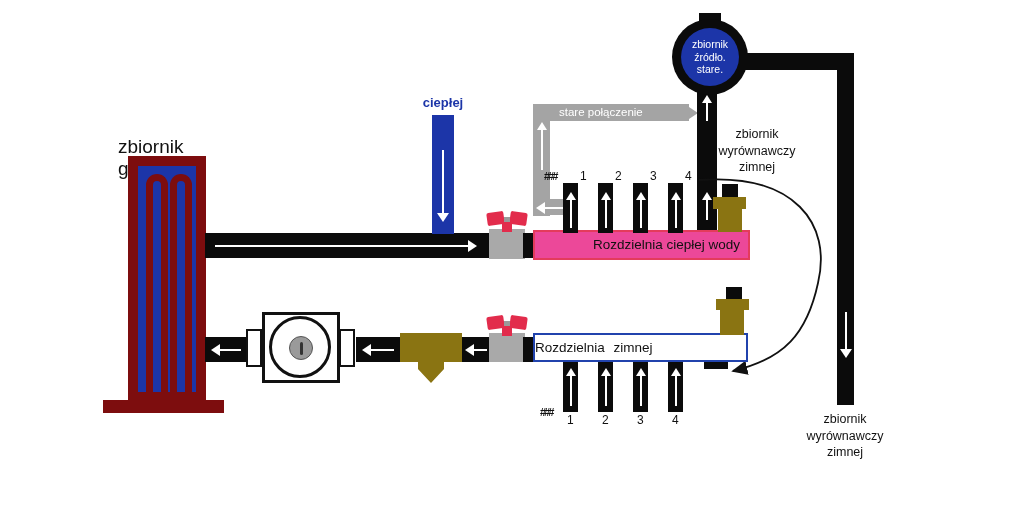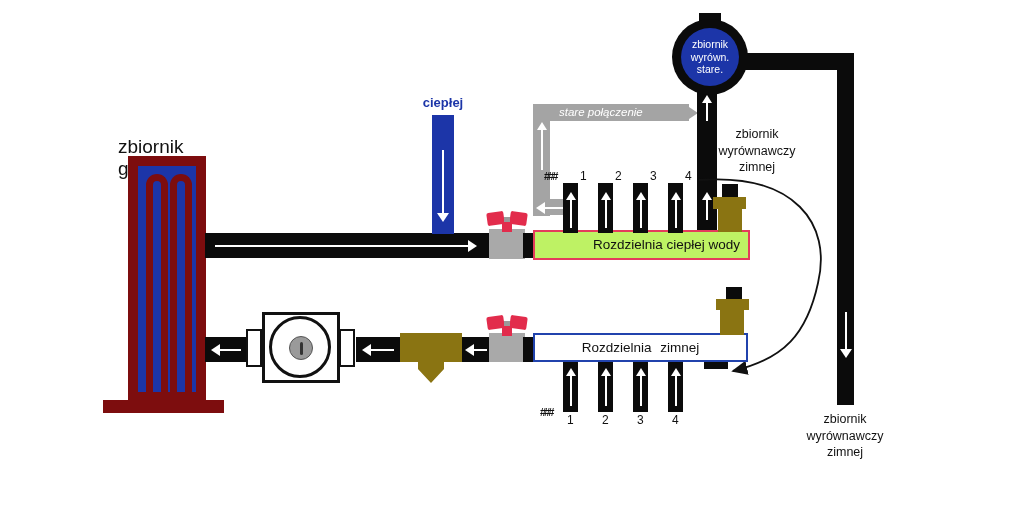--- a/index.html
+++ b/index.html
@@ -66,40 +66,40 @@
 
   <div class="vbody" style="left:489px;top:229px;width:36px;height:30px;"></div>
   <div class="pipe" style="left:523px;top:233px;width:10px;height:25px;"></div>
   <div class="handle" style="left:487px;top:212px;">
     <div class="wing wl"></div>
       <div class="wing wr"></div>
     <div class="nub"></div>
       <div class="stem"></div>
   </div>
 
-  <div class="gpipe" style="left:533px;top:104px;width:156px;height:17px;font-style:italic;">
+  <div class="gpipe" style="left:533px;top:104px;width:156px;height:17px;">
     <div class="lbl" style="left:26px;top:0;width:104px;font-size:11.5px;line-height:17px;color:#fff;">stare połączenie</div>
   </div>
   <div class="ar r gray" style="left:666px;top:105px;width:32px;height:15px;"></div>
   <div class="gpipe" style="left:533px;top:104px;width:17px;height:112px;"></div>
   <div class="ar u" style="left:534px;top:122px;width:15px;height:48px;"></div>
   <div class="gpipe" style="left:533px;top:199px;width:35px;height:16px;"></div>
   <div class="ar l" style="left:536px;top:203px;width:28px;height:9px;"></div>
 
   <div class="pipe" style="left:697px;top:91px;width:20px;height:142px;"></div>
   <div class="ar u" style="left:700px;top:95px;width:14px;height:26px;"></div>
   <div class="ar u" style="left:700px;top:192px;width:14px;height:28px;"></div>
 
   <div class="pipe" style="left:699px;top:13px;width:22px;height:8px;"></div>
   <div class="abs" style="left:672px;top:19px;width:76px;height:76px;background:#0b0b0b;border-radius:50%;">
     <div class="abs" style="left:9px;top:9px;width:58px;height:58px;background:#1c35a8;border-radius:50%;
                 display:flex;flex-direction:column;align-items:center;justify-content:center;
                 color:#fff;font-size:10.5px;line-height:12.5px;text-align:center;">
       <span>zbiornik</span>
-      <span>wyrówn.</span>
+      <span>źródło.</span>
       <span>stare.</span>
     </div>
   </div>
 
   <div class="pipe" style="left:740px;top:53px;width:114px;height:17px;"></div>
   <div class="pipe" style="left:837px;top:53px;width:17px;height:352px;"></div>
   <div class="ar d" style="left:839px;top:312px;width:13px;height:46px;"></div>
   <div class="lbl center" style="left:793px;top:411px;width:104px;font-size:12.5px;line-height:16.5px;">
     <div>zbiornik</div>
     <div>wyrównawczy</div>
@@ -113,21 +113,21 @@
   </div>
   <svg class="abs" width="1024" height="512" style="left:0;top:0;pointer-events:none;">
     <defs>
       <marker id="ah" markerWidth="10" markerHeight="10" refX="8" refY="4" orient="auto">
         <path d="M0,0 L9,4 L0,8 z" fill="#111"></path>
       </marker>
     </defs>
     <path d="M 699 180 C 795 173, 832 224, 818 283 C 807 334, 784 359, 733 371" stroke="#111" stroke-width="1.8" fill="none" marker-end="url(#ah)"></path>
   </svg>
 
-  <div class="abs" style="left:533px;top:230px;width:217px;height:30px;background:#bef264;border:2px solid #e43b5c;box-sizing:border-box;">
+  <div class="abs" style="left:533px;top:230px;width:217px;height:30px;background:#ec4899;border:2px solid #e43b5c;box-sizing:border-box;">
     <div class="lbl" style="right:8px;top:0;width:200px;text-align:right;font-size:13.5px;line-height:26px;">Rozdzielnia ciepłej wody</div>
   </div>
 
   <div class="pipe" style="left:563px;top:183px;width:15px;height:50px;"></div>
   <div class="pipe" style="left:598px;top:183px;width:15px;height:50px;"></div>
   <div class="pipe" style="left:633px;top:183px;width:15px;height:50px;"></div>
   <div class="pipe" style="left:668px;top:183px;width:15px;height:50px;"></div>
   <div class="ar u" style="left:565px;top:192px;width:11px;height:36px;"></div>
   <div class="ar u" style="left:600px;top:192px;width:11px;height:36px;"></div>
   <div class="ar u" style="left:635px;top:192px;width:11px;height:36px;"></div>
@@ -136,21 +136,21 @@
   <span class="num" style="left:580px;top:169px;">1</span>
   <span class="num" style="left:615px;top:169px;">2</span>
   <span class="num" style="left:650px;top:169px;">3</span>
   <span class="num" style="left:685px;top:169px;">4</span>
 
   <div class="ocap" style="left:722px;top:184px;width:16px;height:14px;"></div>
   <div class="oflange" style="left:713px;top:197px;width:33px;height:12px;"></div>
   <div class="obody" style="left:718px;top:209px;width:24px;height:23px;"></div>
 
   <div class="abs" style="left:533px;top:333px;width:215px;height:29px;background:#fff;border:2px solid #2143ad;box-sizing:border-box;">
-    <div class="lbl" style="left:0;top:0;width:100%;text-align:center;font-size:13.5px;line-height:25px;word-spacing:5px;">Rozdzielnia zimnej</div>
+    <div class="lbl" style="left:0;top:0;width:100%;text-align:left;font-size:13.5px;line-height:25px;word-spacing:5px;">Rozdzielnia zimnej</div>
   </div>
   <div class="pipe" style="left:704px;top:362px;width:24px;height:7px;"></div>
 
   <div class="ocap" style="left:726px;top:287px;width:16px;height:13px;"></div>
   <div class="oflange" style="left:716px;top:299px;width:33px;height:11px;"></div>
   <div class="obody" style="left:720px;top:310px;width:24px;height:25px;"></div>
 
   <div class="pipe" style="left:563px;top:362px;width:15px;height:50px;"></div>
   <div class="pipe" style="left:598px;top:362px;width:15px;height:50px;"></div>
   <div class="pipe" style="left:633px;top:362px;width:15px;height:50px;"></div>

